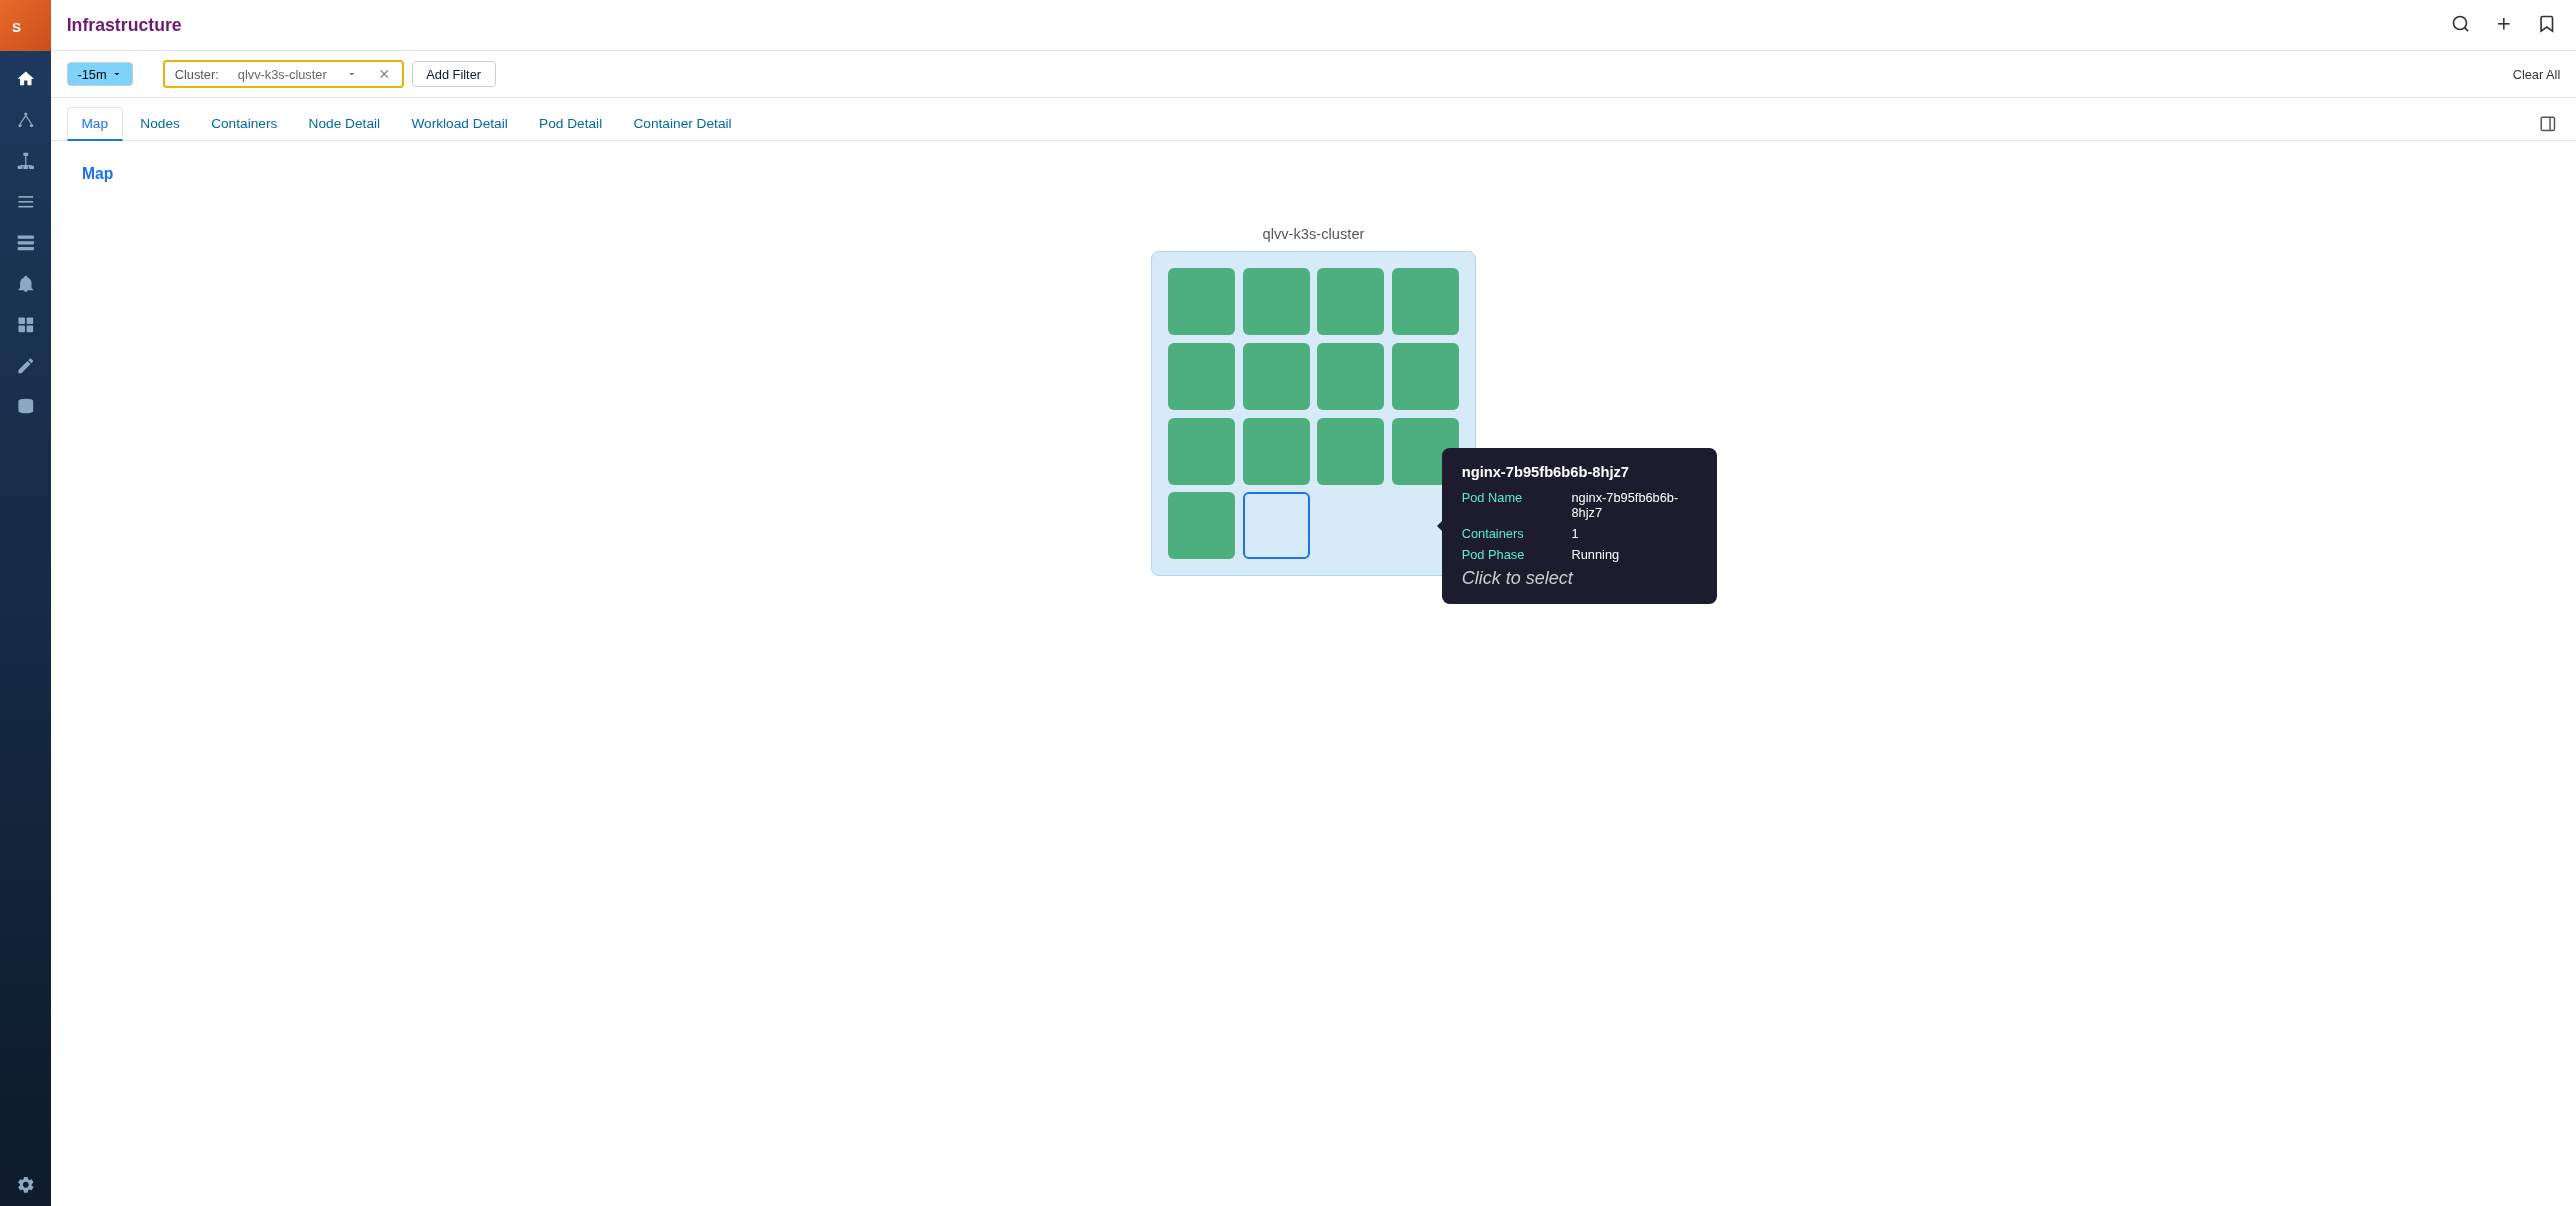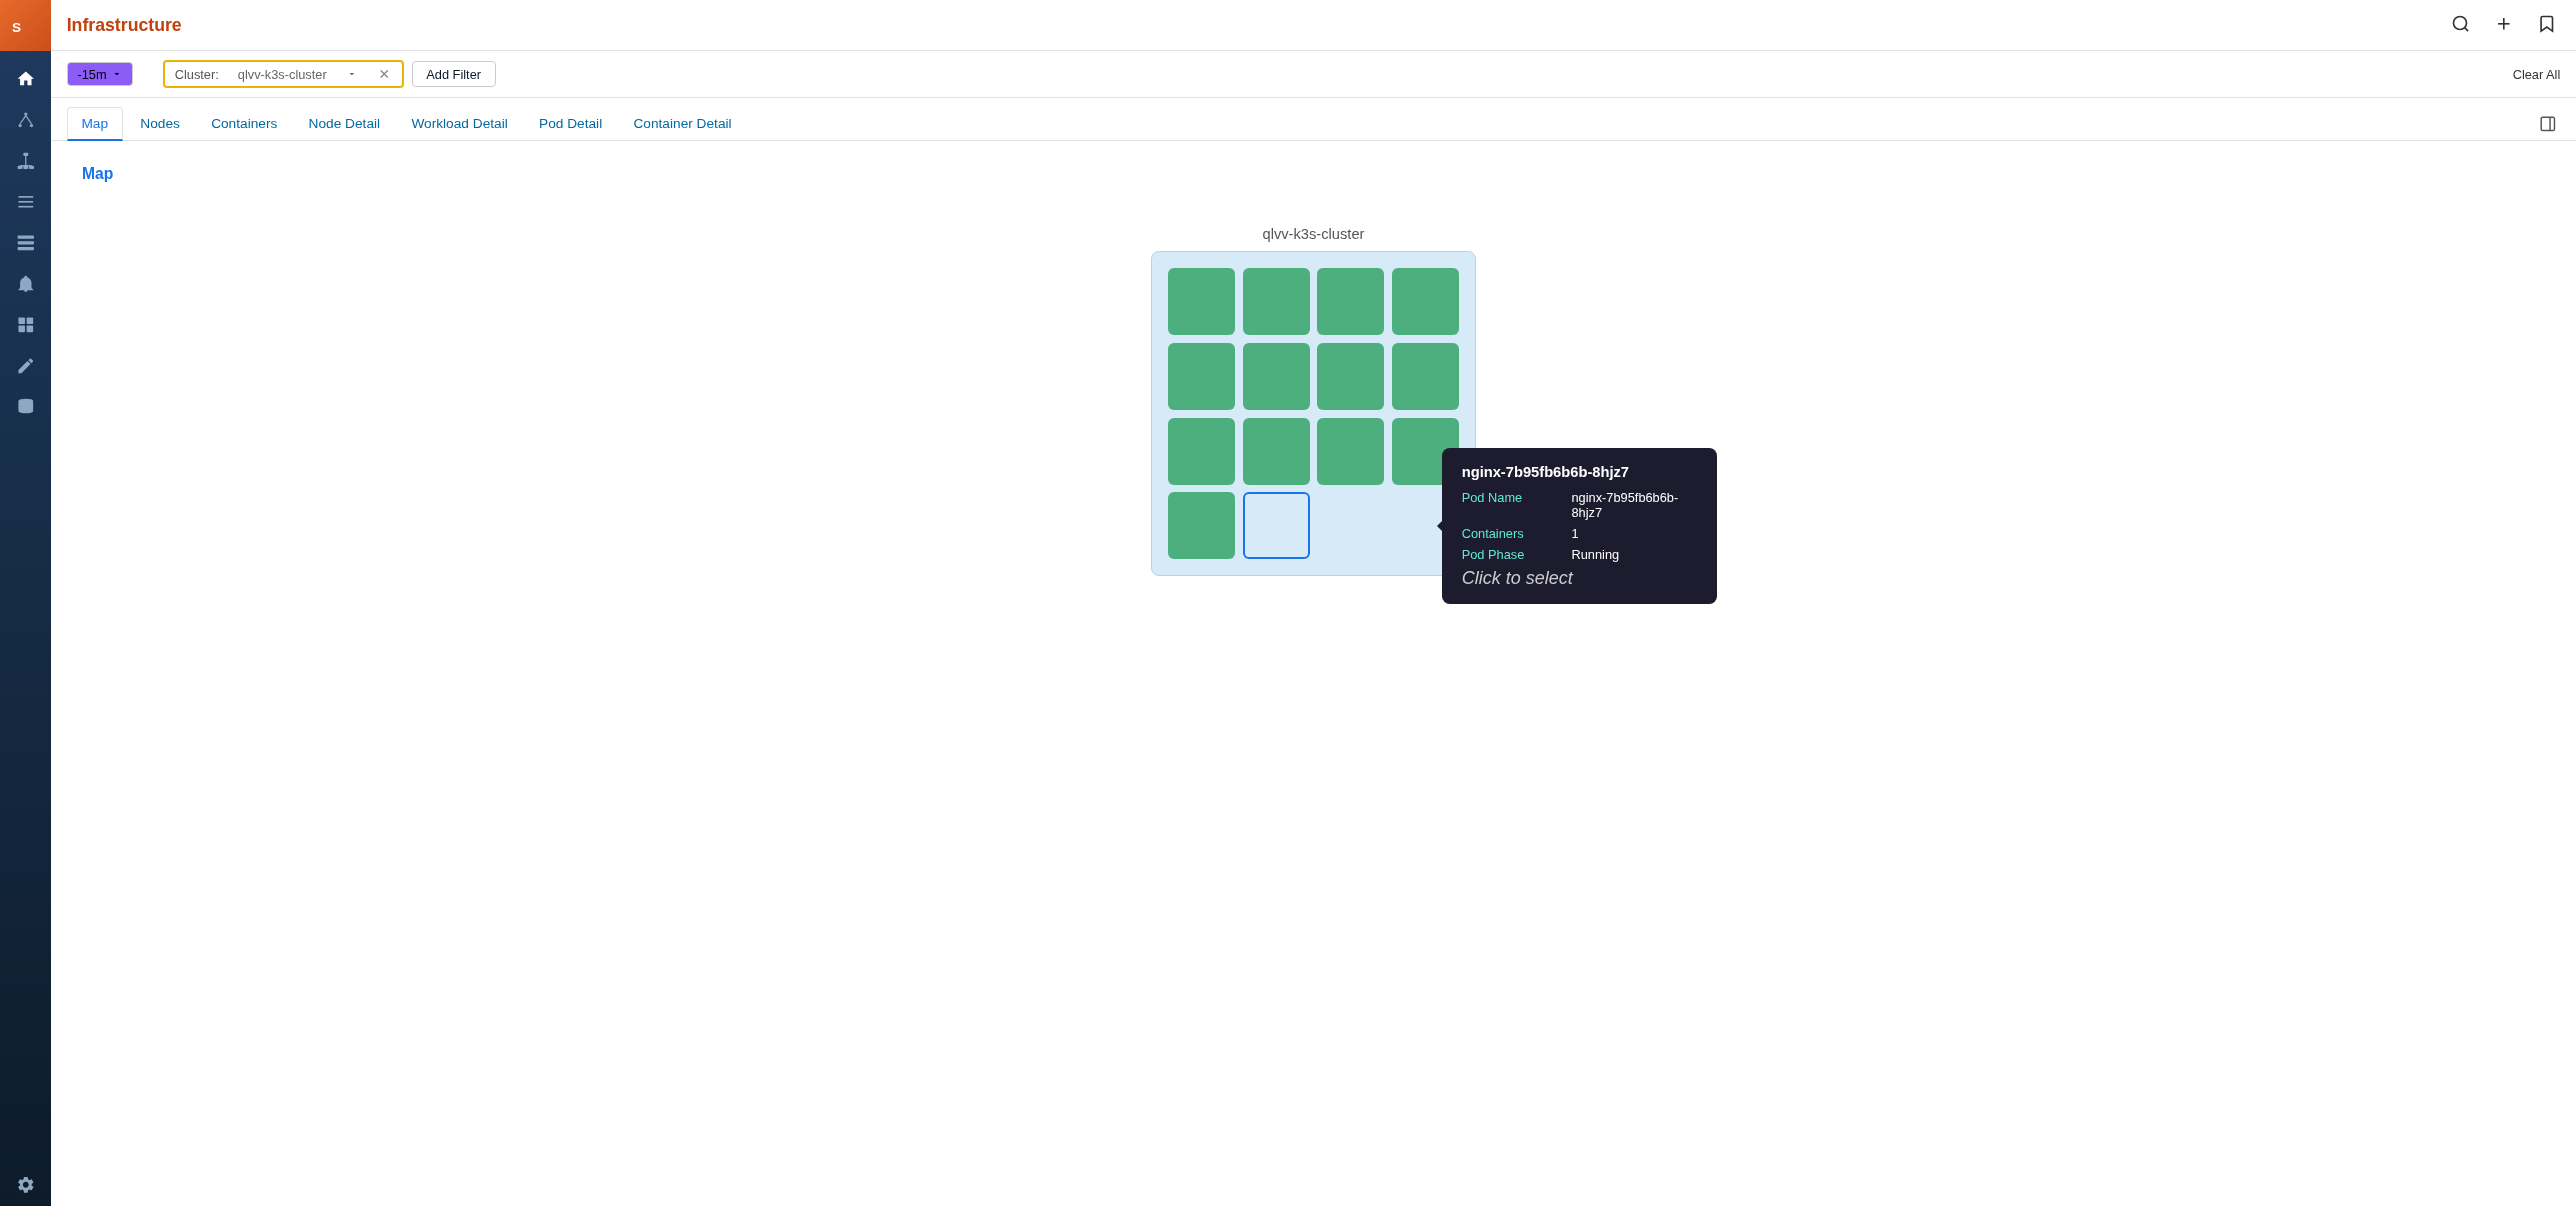--- a/index.html
+++ b/index.html
@@ -52,21 +52,21 @@
       background: #fff;
       border-bottom: 1px solid #e0e3e6;
       display: flex;
       align-items: center;
       padding: 0 15.7px;
       gap: 11.8px;
     }
     .topbar-title {
       font-size: 17.7px;
       font-weight: 600;
-      color: #c2410c;
+      color: #701a75;
       flex: 1;
     }
     .topbar-icons {
       display: flex; gap: 15.7px; align-items: center;
     }
     .topbar-icon-btn {
       background: none; border: none; cursor: pointer;
       color: #333; padding: 3.9px;
     }
     .topbar-icon-btn svg { width: 19.6px; height: 19.6px; }
@@ -81,21 +81,21 @@
       padding: 0 15.7px;
       gap: 7.8px;
     }
     .filter-time {
       display: flex; align-items: center; gap: 3.9px;
       padding: 3.9px 9.8px;
       border: 1px solid #ccc;
       border-radius: 3.9px;
       font-size: 12.8px;
       cursor: pointer;
-      background: #8b5cf6;
+      background: #7dd3fc;
     }
     .filter-cluster {
       display: flex; align-items: center; gap: 19px;
       padding: 3.9px 9.8px;
       border: 2px solid #eab308;
       border-radius: 3.9px;
       font-size: 12.8px;
       cursor: pointer;
       background: #fff;
       margin-left: 22px;

